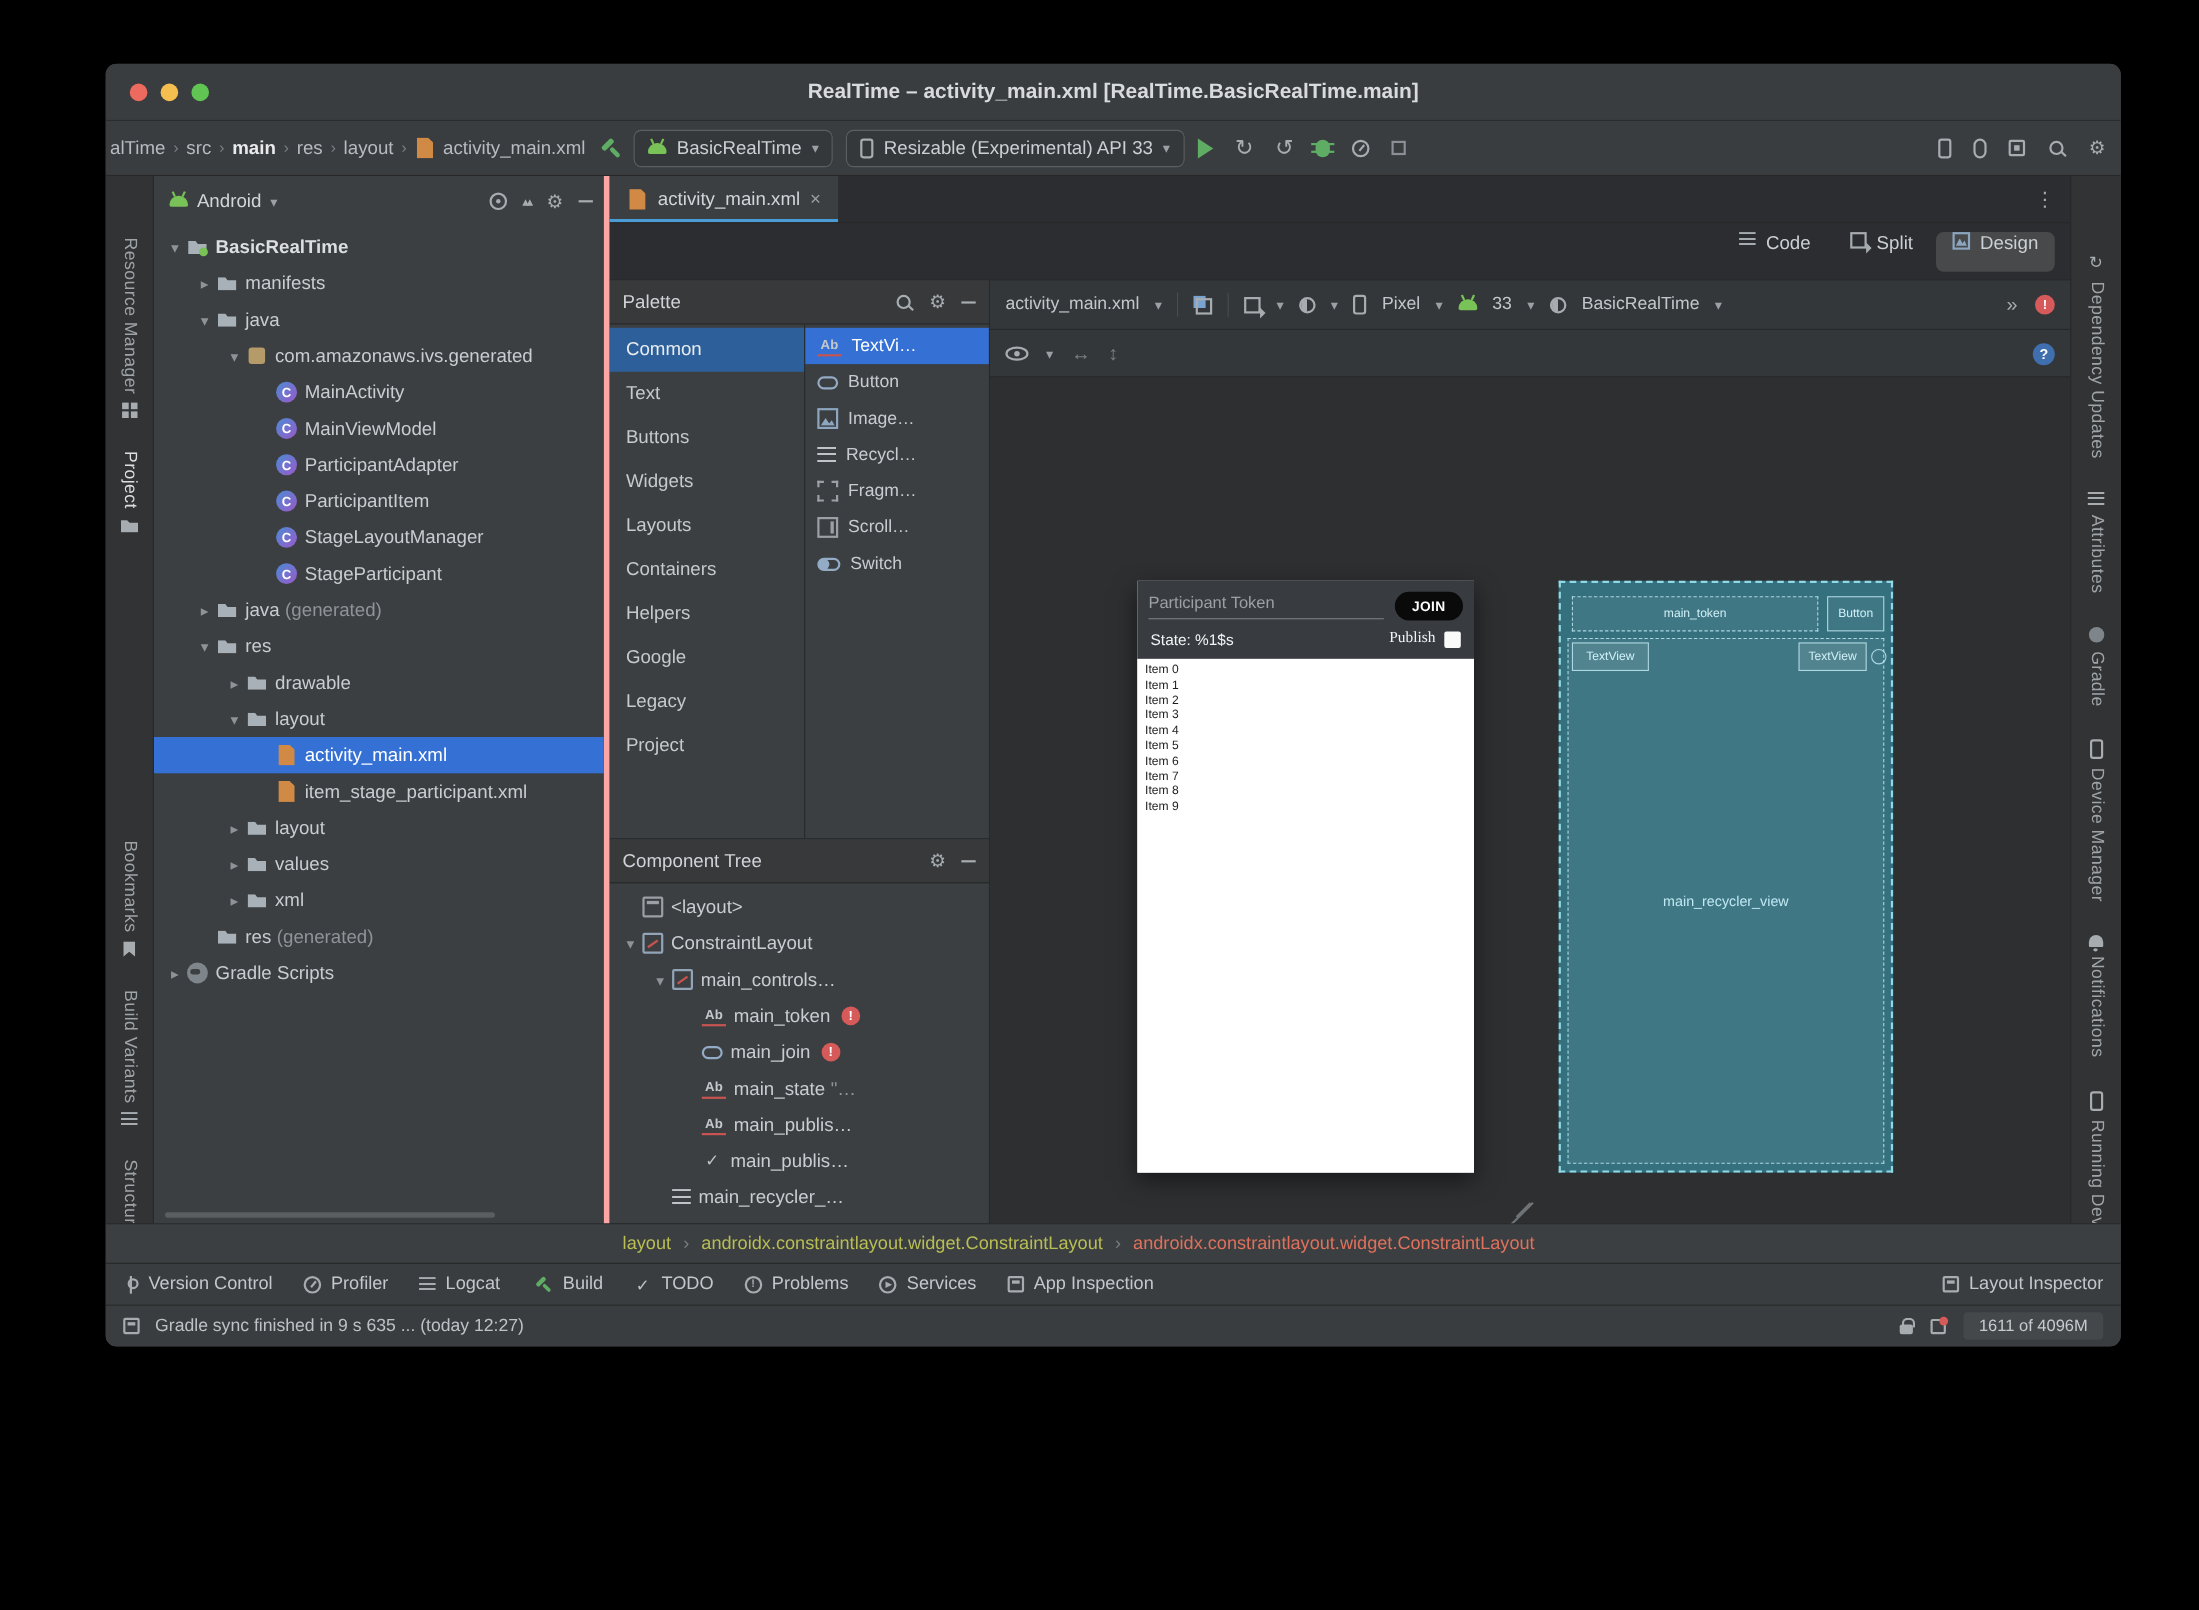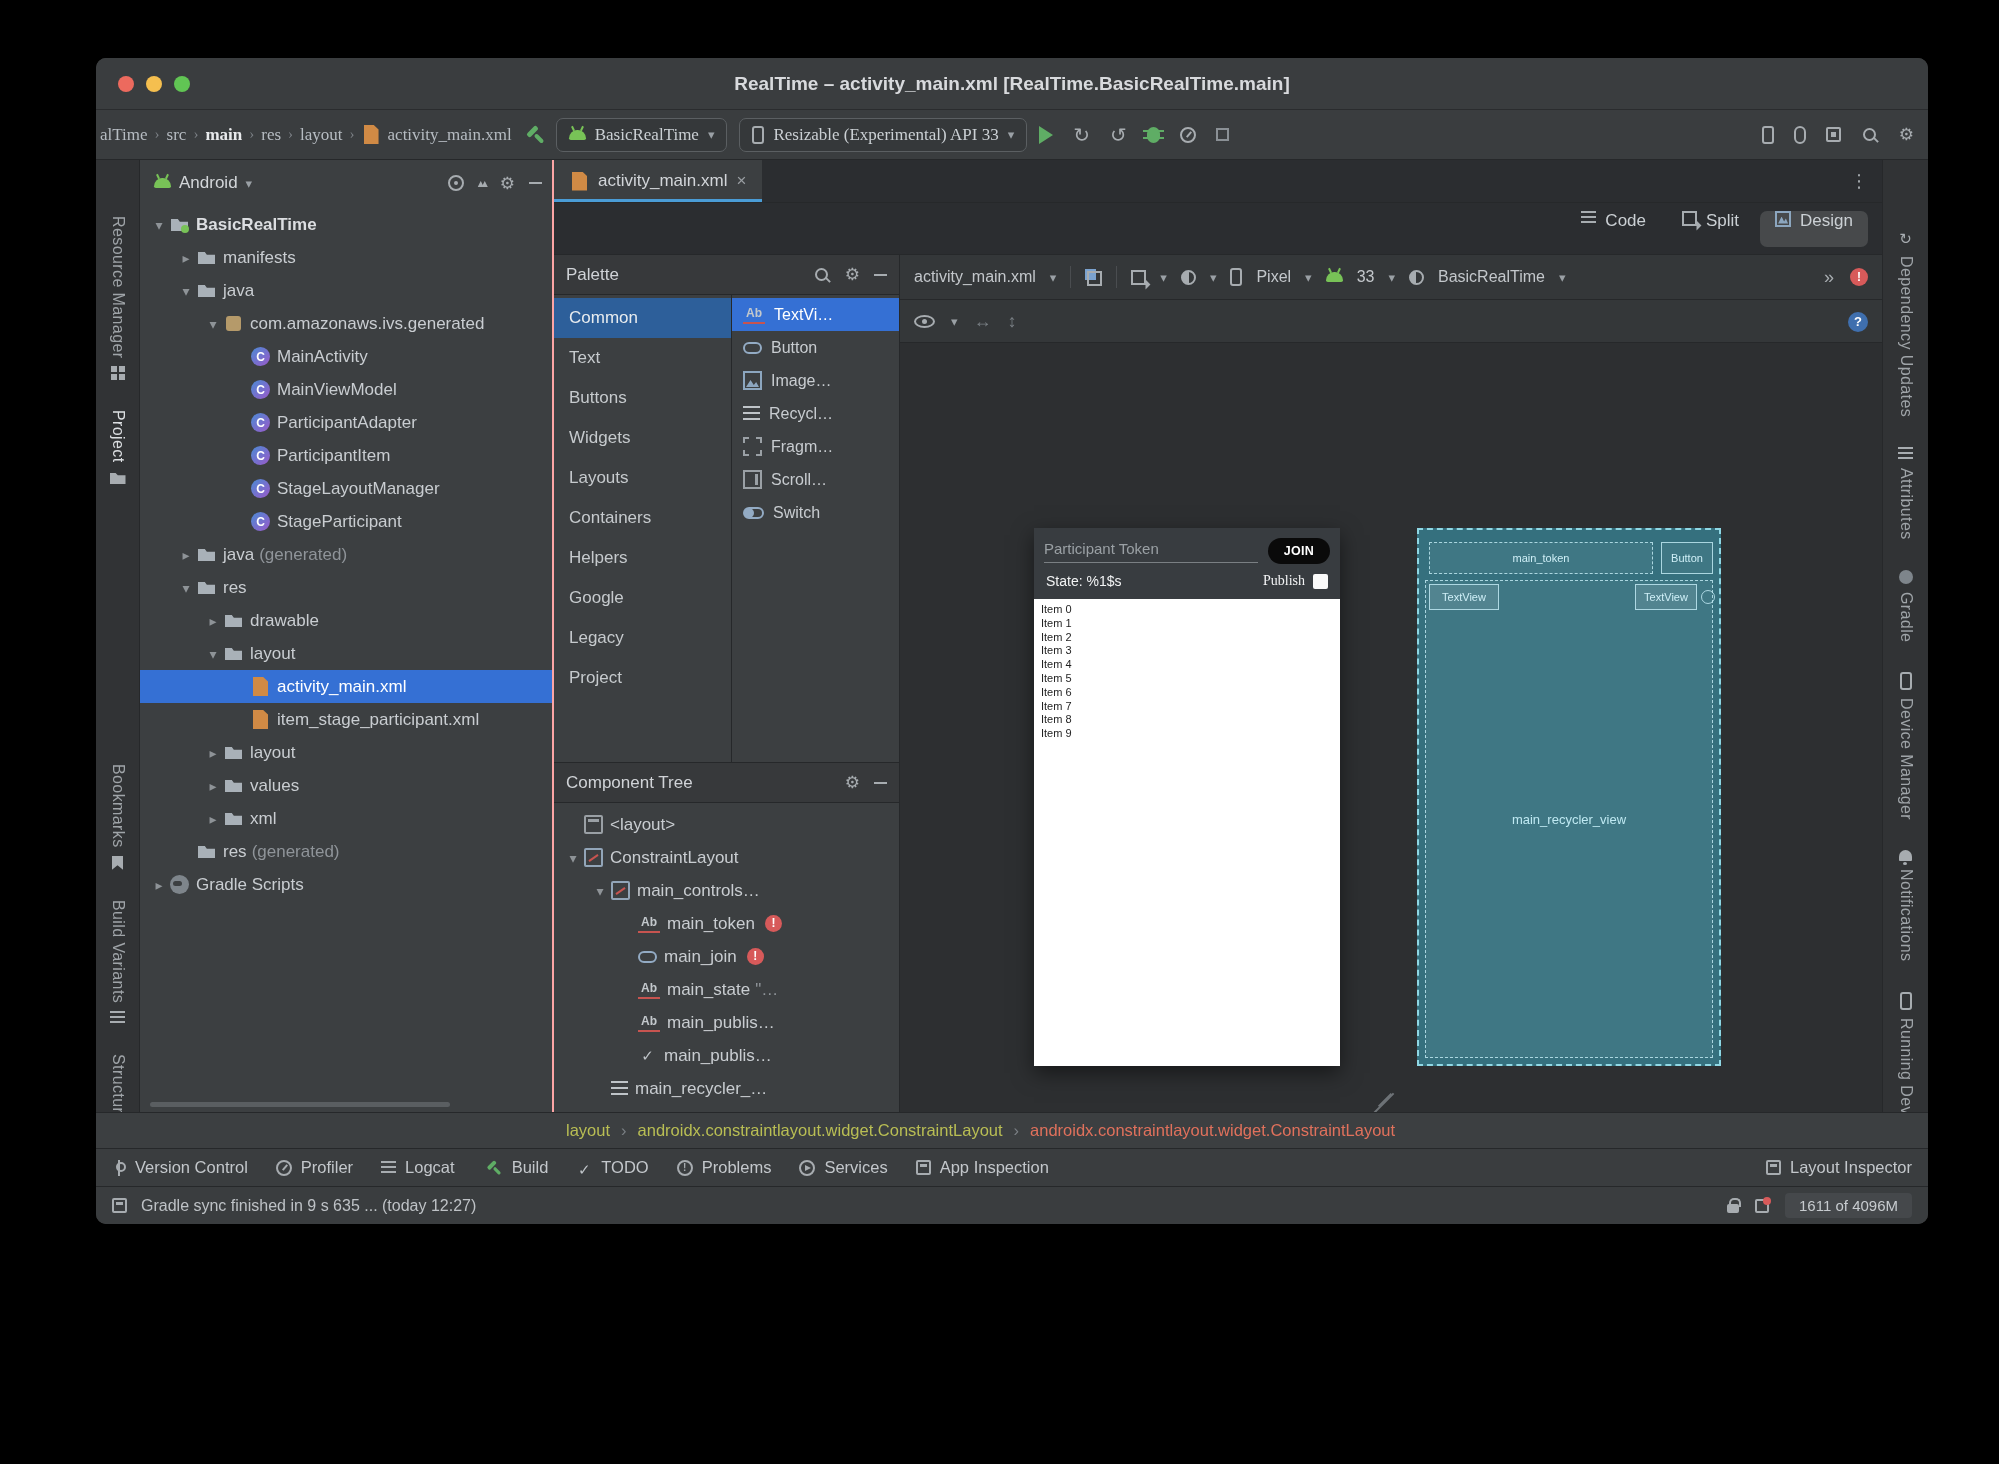--- a/index.html
+++ b/index.html
@@ -11,39 +11,39 @@
     box-shadow:0 24px 70px rgba(0,0,0,.65);
     color:#C2C6CA; font-size:17px;
   }
   
   .titlebar{ height:52px; flex:none; background:#3A3D3F; display:flex; align-items:center; position:relative; border-bottom:1px solid #2A2C2E;}
   .tl-group{ display:flex; gap:12px; padding-left:22px; }
   .tl{ width:16px; height:16px; border-radius:50%; }
   .tl.r{background:#EC6A5E;} .tl.y{background:#F5BF4F;} .tl.g{background:#61C554;}
   .wtitle{ position:absolute; left:0; right:0; text-align:center; font-weight:bold; font-size:19px; color:#D8DADD; }
   
-  .main-toolbar{ height:50px; flex:none; background:#3A3D3F; border-bottom:1px solid #26282A; display:flex; align-items:center; padding:0 14px 0 4px; gap:12px;font-family:Liberation Serif, serif; }
+  .main-toolbar{ height:50px; flex:none; background:#3A3D3F; border-bottom:1px solid #26282A; display:flex; align-items:center; padding:0 14px 0 4px; gap:12px; }
   .crumbs{ display:flex; align-items:center; gap:7px; white-space:nowrap; color:#B6BCC2; font-size:17px;}
   .crumbs .sep{ color:#7A7F84; font-size:15px; }
   .crumbs .main-b{ color:#E8EAEC; font-weight:bold; }
   .chip{ height:34px; display:flex; align-items:center; gap:9px; padding:0 12px; border:1px solid #5B5F62; border-radius:7px; background:#35383A; color:#CBD0D4; white-space:nowrap; }
   .caret{ color:#9AA0A5; font-size:13px; }
   .tb-group{ display:flex; align-items:center; gap:20px; }
   .tb-right{ margin-left:auto; display:flex; align-items:center; gap:20px; }
   
   .content{ flex:1; display:flex; min-height:0; }
   .lstrip{ width:44px; flex:none; background:#313335; border-right:1px solid #26282A; display:flex; flex-direction:column; align-items:center; padding-top:56px; overflow:hidden;}
   .rstrip{ width:46px; flex:none; background:#313335; border-left:1px solid #26282A; display:flex; flex-direction:column; align-items:center; padding-top:70px; gap:30px; overflow:hidden;}
   .vitem{ display:flex; flex-direction:column; align-items:center; gap:8px; color:#9FA4A8; }
   .vitem .vlabel{ writing-mode:vertical-rl; font-size:16px; letter-spacing:.4px; }
   .vitem.active .vlabel{ color:#DCDFE2; }
   .lstrip .vitem{ margin-bottom:30px; }
   .lstrip .sp1{ height:250px; flex:none; }
   
-  .project{ width:414px; flex:none; background:#3C3F41; border-right:2px solid #fca5a5; display:flex; flex-direction:column; position:relative; }
+  .project{ width:414px; flex:none; background:#3C3F41; border-right:5px solid #fca5a5; display:flex; flex-direction:column; position:relative; }
   .project-header{ height:46px; flex:none; display:flex; align-items:center; gap:8px; padding:0 10px 0 14px; }
   .project-header .ph-label{ color:#D3D6D9; }
   .hbtns{ margin-left:auto; display:flex; align-items:center; gap:14px; }
   .ptree{ flex:1; overflow:hidden; padding-top:2px; }
   .trow{ height:33px; display:flex; align-items:center; white-space:nowrap; overflow:hidden; color:#C9CDD1; padding-left:calc(8px + var(--d)*27px); }
   .trow .lbl{ margin-left:7px; }
   .trow .sfx{ color:#8F9499; margin-left:5px;}
   .trow.selected{ background:#3570D4; color:#fff; }
   .trow.bold .lbl{ font-weight:bold; color:#DCDEE1; }
   .chev{ width:22px; flex:none; text-align:center; color:#8E9397; font-size:14px;}

